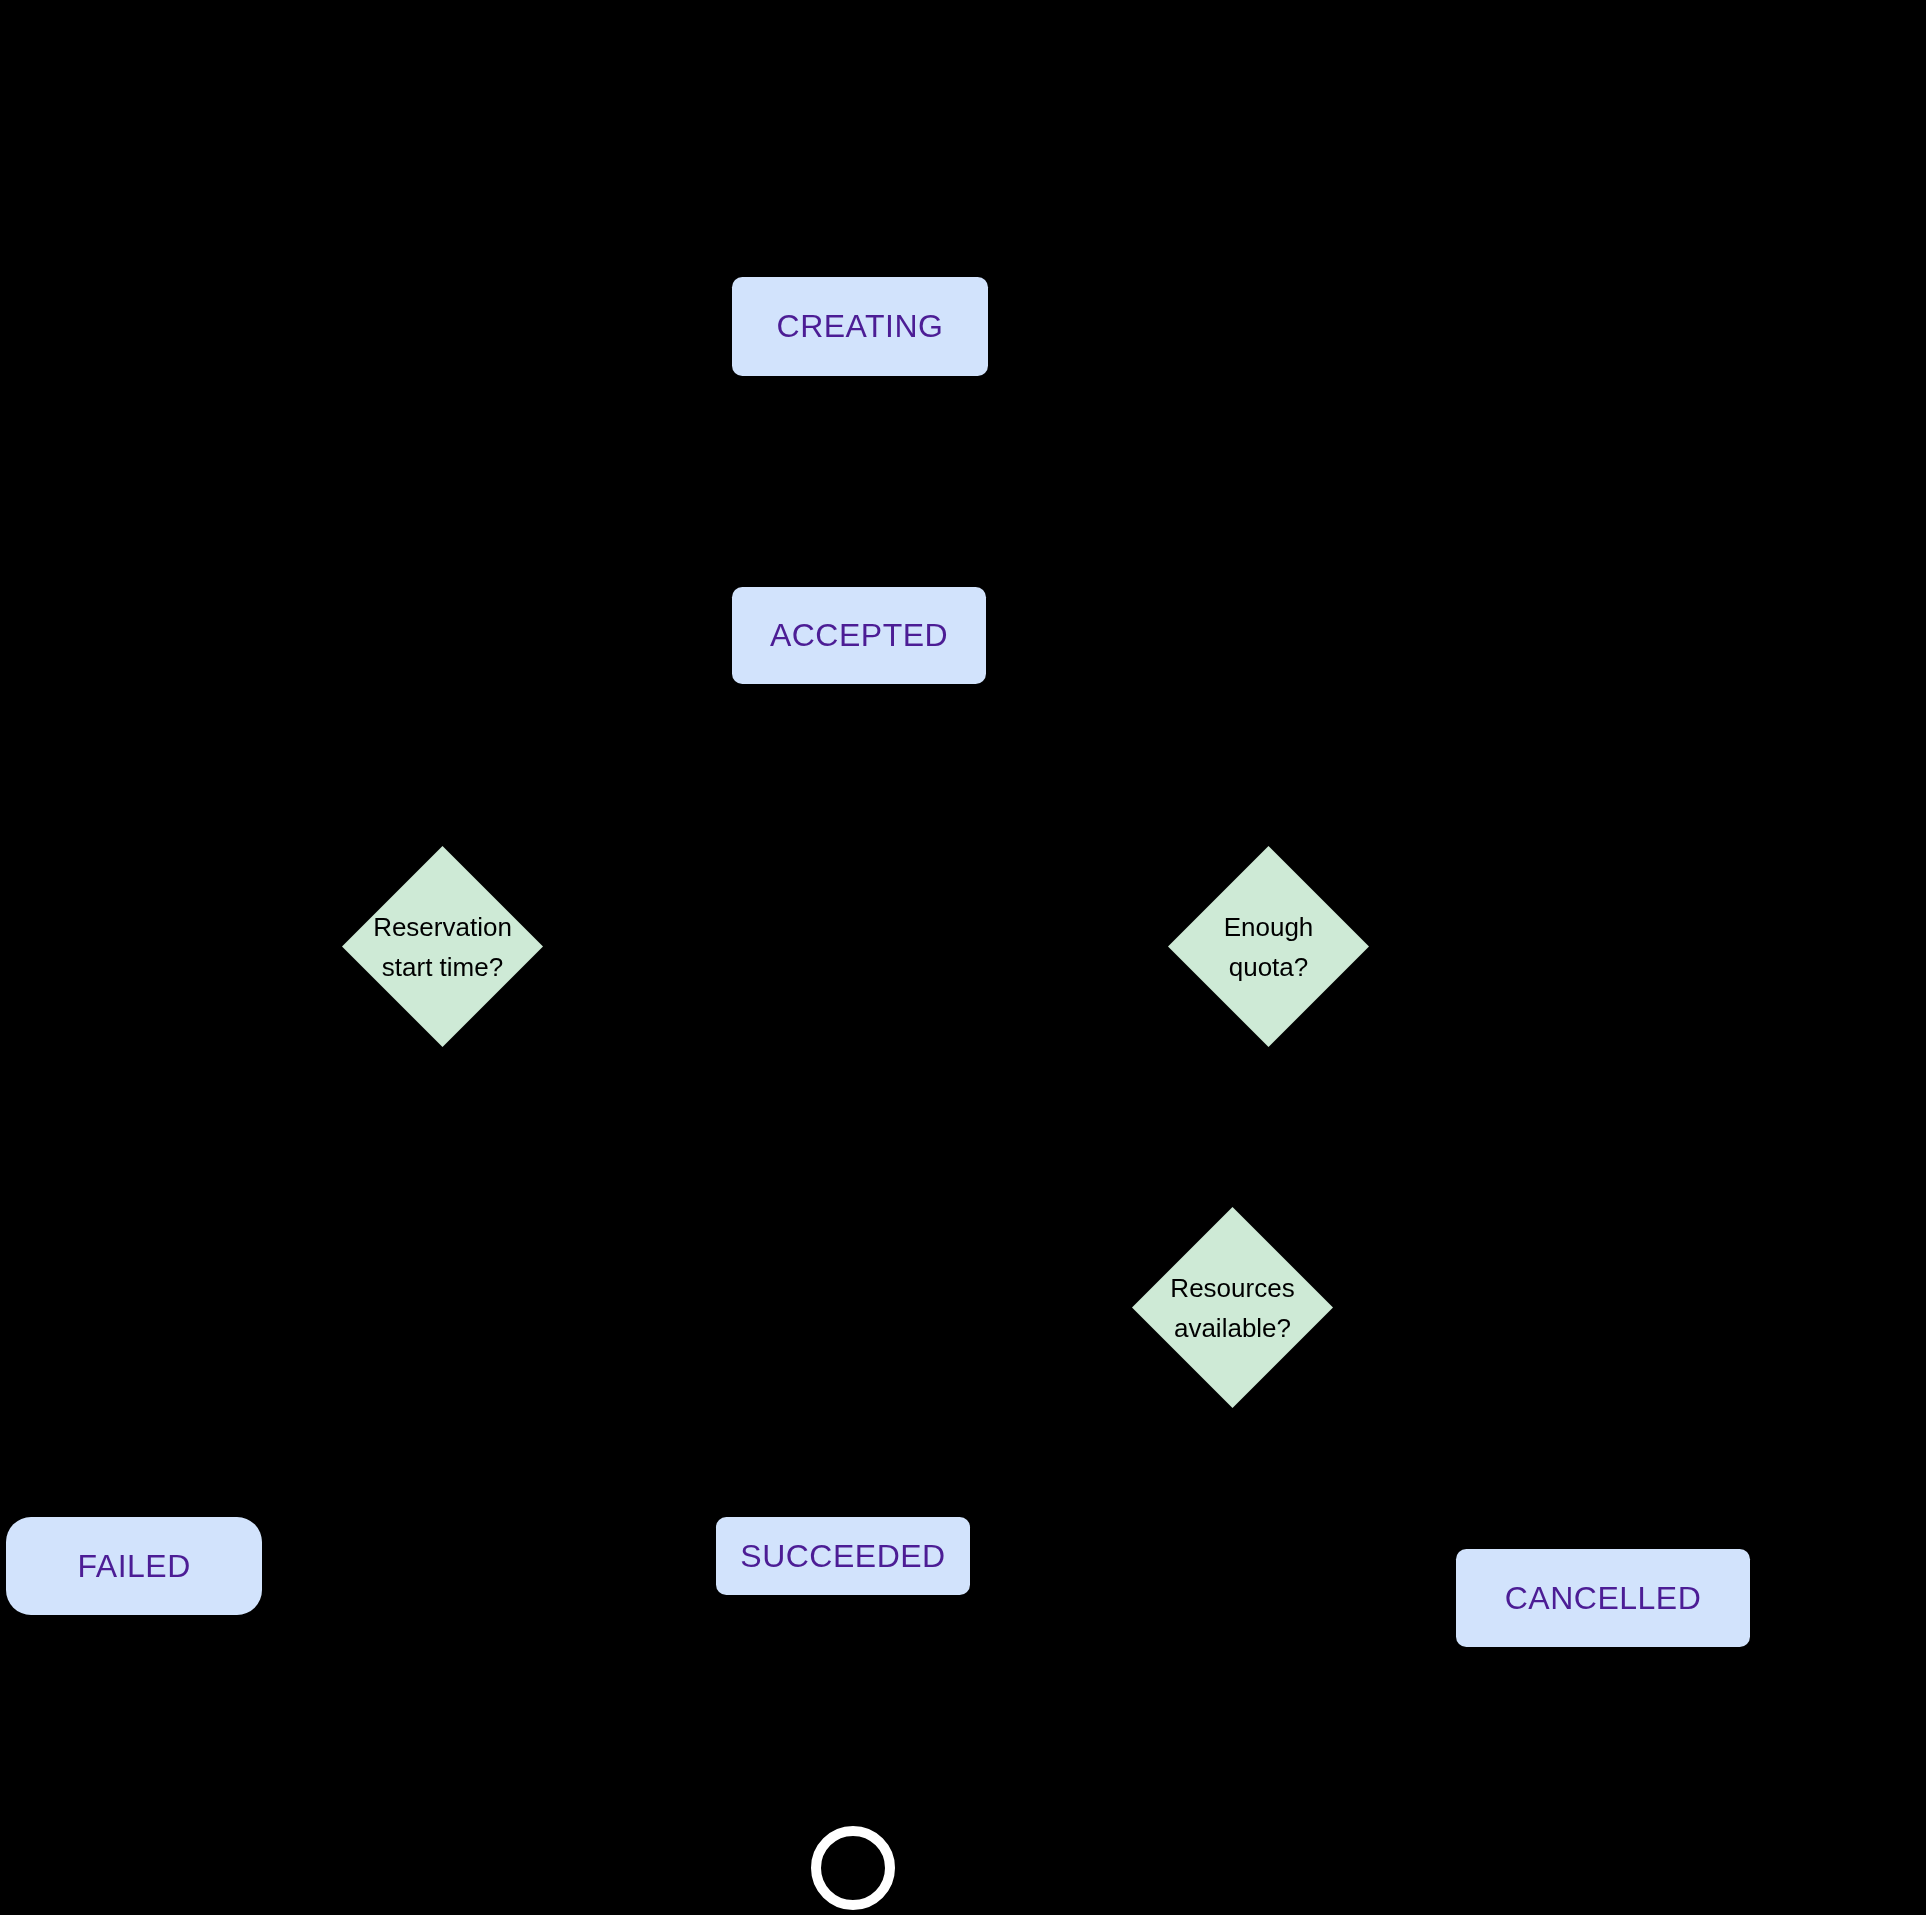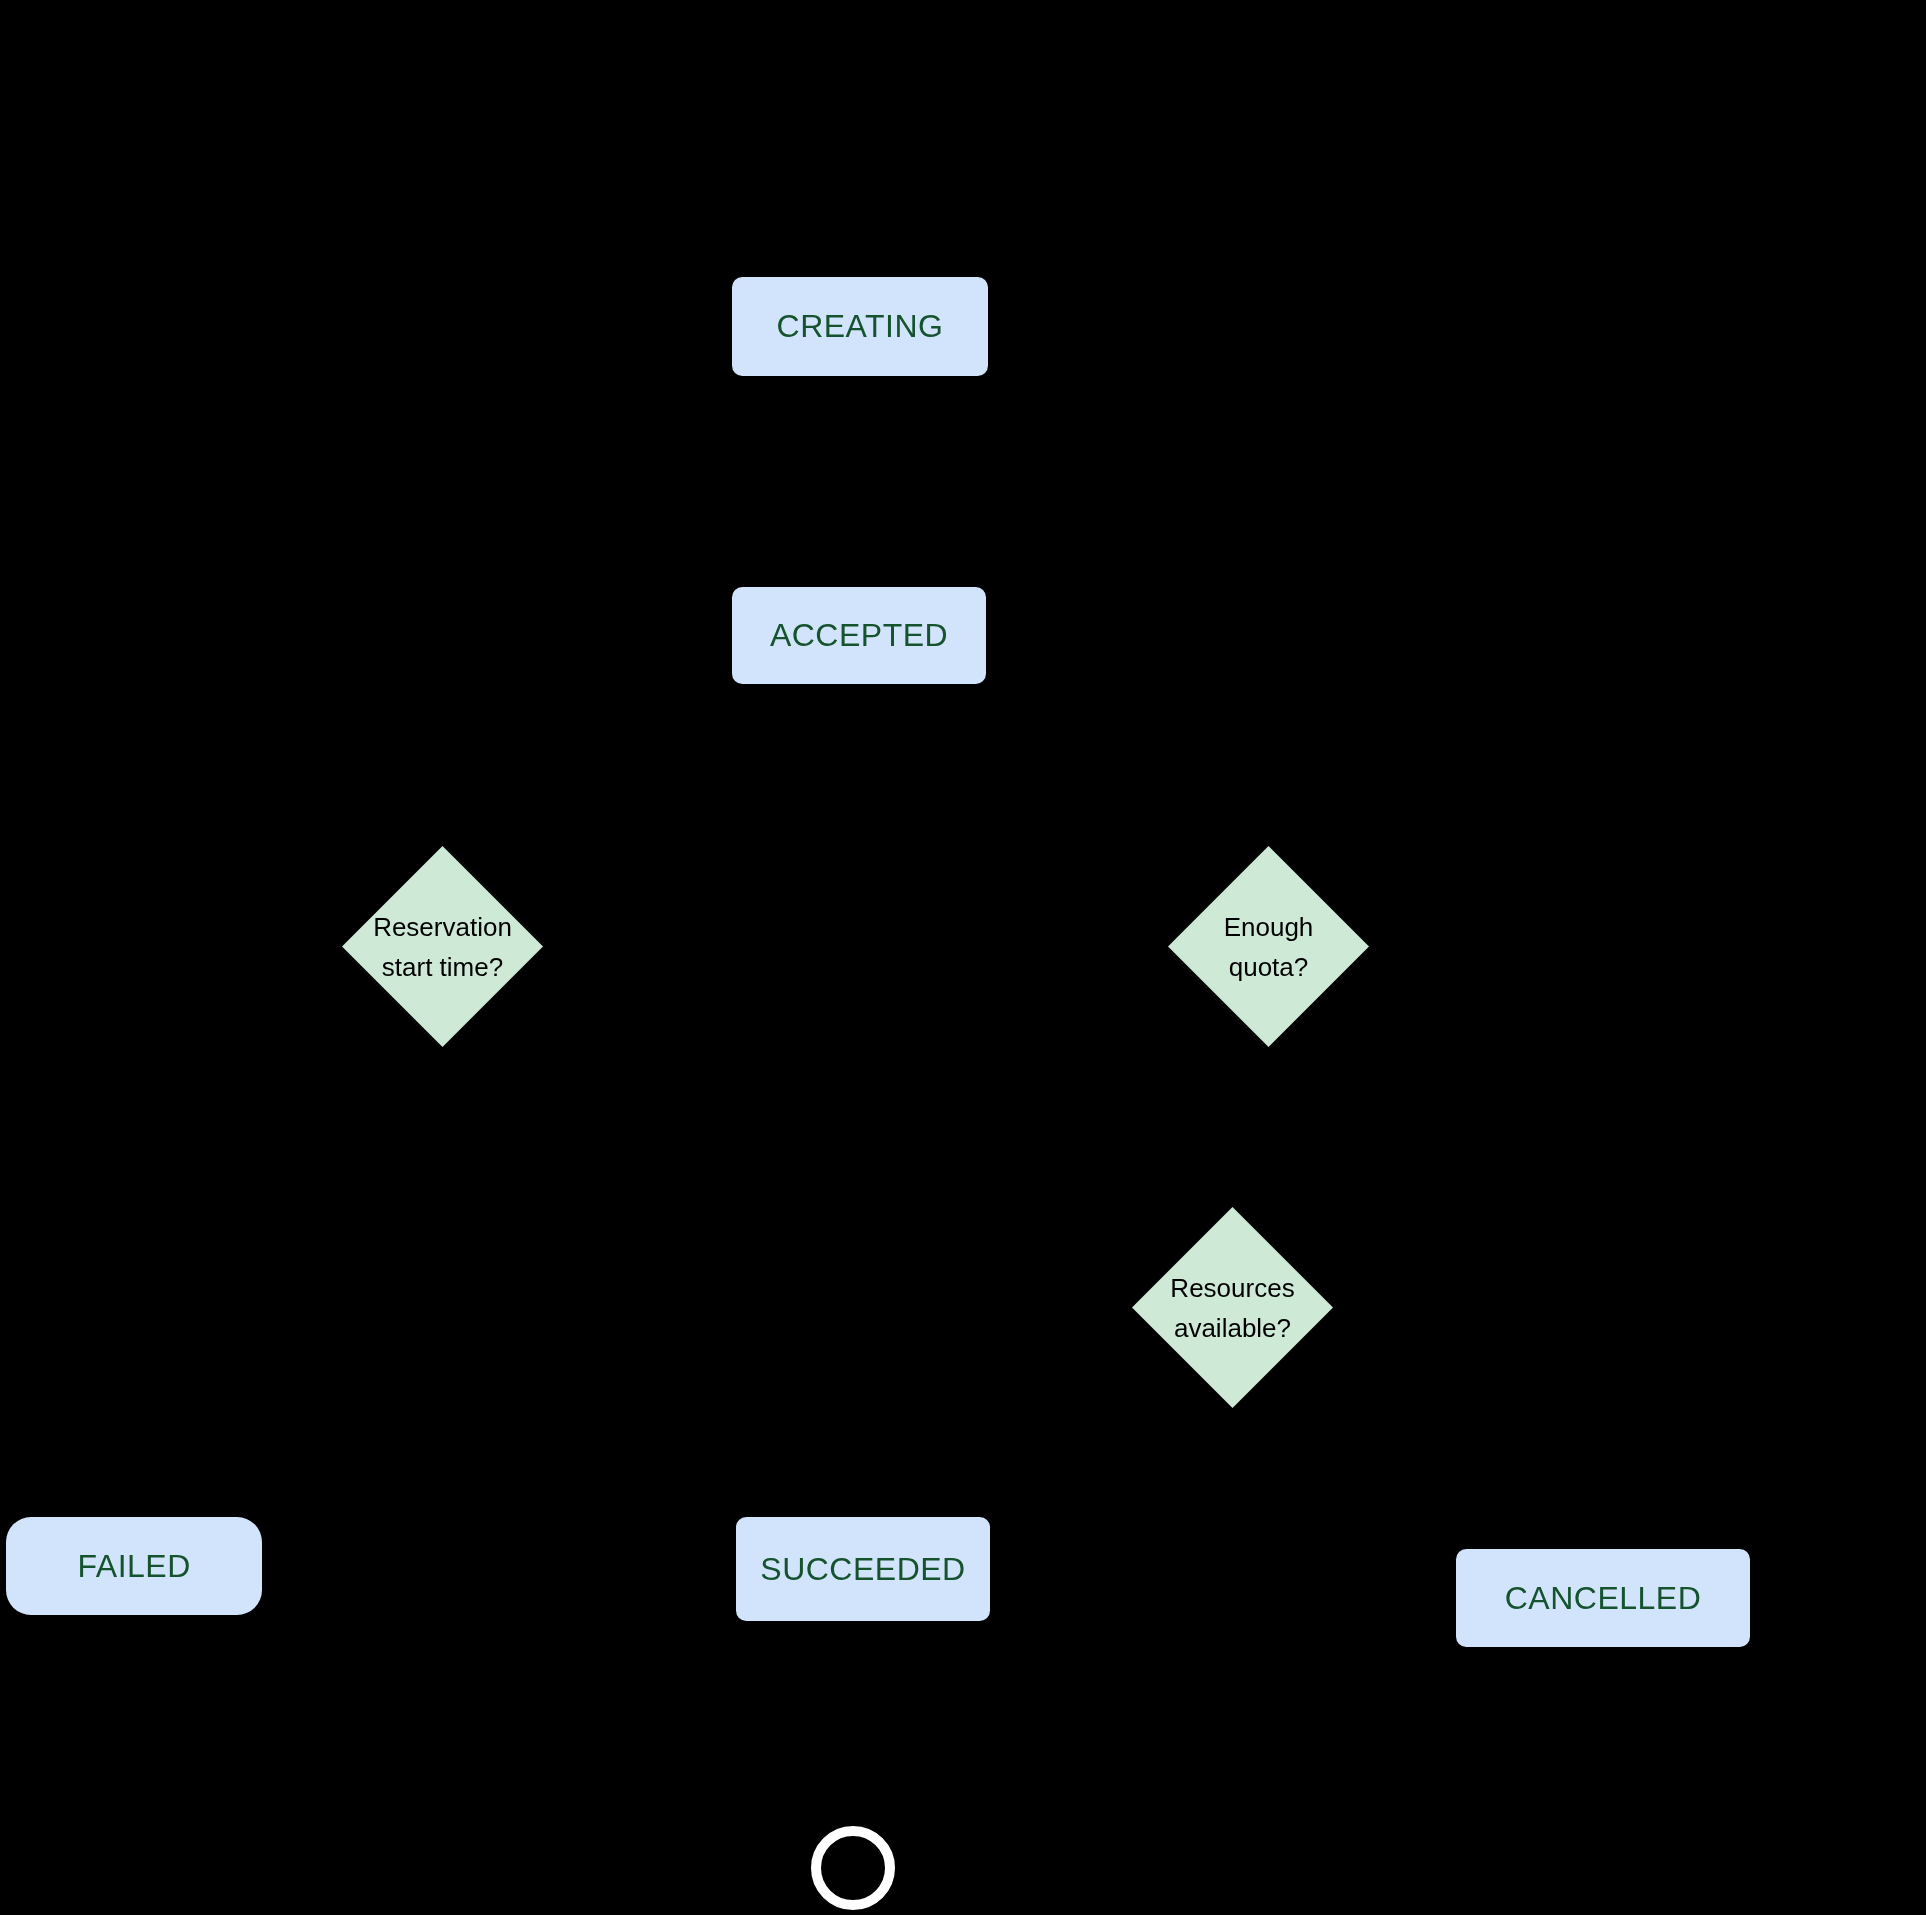--- a/index.html
+++ b/index.html
@@ -18,21 +18,21 @@
   
   .state {
     position: absolute;
     background: #d2e3fc;
     border-radius: 10.3px;
     display: flex;
     align-items: center;
     justify-content: center;
   }
   .state-label {
-    color: #14532d;
+    color: #4c1d95;
     font-size: 32px;
     letter-spacing: 0.5px;
     white-space: nowrap;
   }
   
   .diamond {
     position: absolute;
     width: 201px;
     height: 201px;
     background: #ceead6;
@@ -70,21 +70,21 @@
   </div>
 
   <div class="state" style="left:732px; top:587px; width:254px; height:97px;">
     <span class="state-label">ACCEPTED</span>
   </div>
 
   <div class="state" style="left:6.2px; top:1517px; width:256px; height:98px;border-radius:25px;">
     <span class="state-label">FAILED</span>
   </div>
 
-  <div class="state" style="left:736px; top:1517px; width:254px; height:104px;">
+  <div class="state" style="left:716px; top:1517px; width:254px; height:78px;">
     <span class="state-label">SUCCEEDED</span>
   </div>
 
   <div class="state" style="left:1456px; top:1517px; width:294px; height:98px;margin-top:32px;">
     <span class="state-label">CANCELLED</span>
   </div>
 
   <div class="diamond" style="left:342px; top:846px;">
     <span class="diamond-line">Reservation</span>
     <span class="diamond-line">start time?</span>

